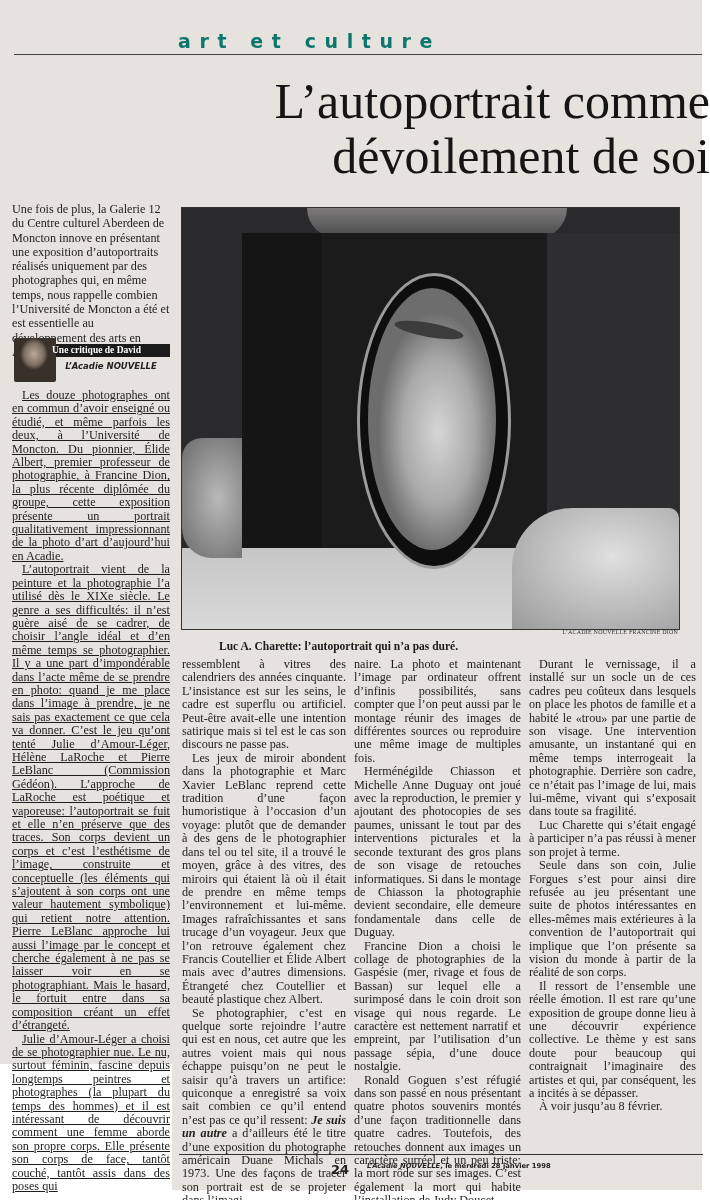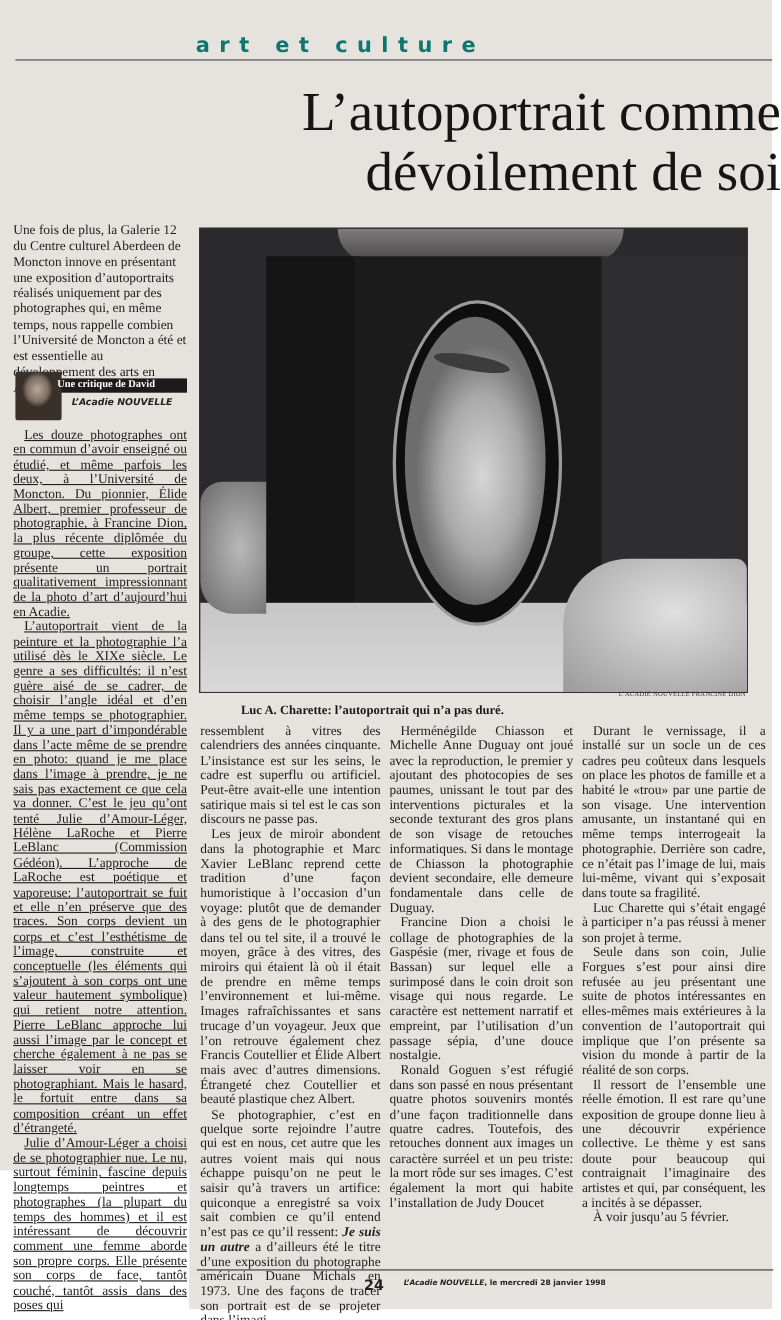--- a/index.html
+++ b/index.html
@@ -109,28 +109,29 @@
   <p>Julie d’Amour-Léger a choisi de se photographier nue. Le nu, surtout féminin, fascine depuis longtemps peintres et photographes (la plupart du temps des hommes) et il est intéressant de découvrir comment une femme aborde son propre corps. Elle présente son corps de face, tantôt couché, tantôt assis dans des poses qui</p>
 </div>
 
 <div class="col col2">
   <p class="cont">ressemblent à vitres des calendriers des années cinquante. L’insistance est sur les seins, le cadre est superflu ou artificiel. Peut-être avait-elle une intention satirique mais si tel est le cas son discours ne passe pas.</p>
   <p>Les jeux de miroir abondent dans la photographie et Marc Xavier LeBlanc reprend cette tradition d’une façon humoristique à l’occasion d’un voyage: plutôt que de demander à des gens de le photographier dans tel ou tel site, il a trouvé le moyen, grâce à des vitres, des miroirs qui étaient là où il était de prendre en même temps l’environnement et lui-même. Images rafraîchissantes et sans trucage d’un voyageur. Jeux que l’on retrouve également chez Francis Coutellier et Élide Albert mais avec d’autres dimensions. Étrangeté chez Coutellier et beauté plastique chez Albert.</p>
   <p><span>Se photographier, c’est en quelque sorte rejoindre l’autre qui est en nous, cet autre que les autres voient mais qui nous échappe puisqu’on ne peut le saisir qu’à travers un artifice: quiconque a enregistré sa voix sait combien ce qu’il entend n’est pas ce qu’il ressent:</span> <i style="font-weight:bold;">Je suis un autre</i> <span>a d’ailleurs été le titre d’une exposition du photographe américain Duane Michals en 1973. Une des façons de tracer son portrait est de se projeter dans l’imagi-</span></p>
 </div>
 
 <div class="col col3">
+  <p class="cont">naire. La photo et maintenant l’image par ordinateur offrent d’infinis possibilités, sans compter que l’on peut aussi par le montage réunir des images de différentes sources ou reproduire une même image de multiples fois.</p>
   <p>Herménégilde Chiasson et Michelle Anne Duguay ont joué avec la reproduction, le premier y ajoutant des photocopies de ses paumes, unissant le tout par des interventions picturales et la seconde texturant des gros plans de son visage de retouches informatiques. Si dans le montage de Chiasson la photographie devient secondaire, elle demeure fondamentale dans celle de Duguay.</p>
   <p>Francine Dion a choisi le collage de photographies de la Gaspésie (mer, rivage et fous de Bassan) sur lequel elle a surimposé dans le coin droit son visage qui nous regarde. Le caractère est nettement narratif et empreint, par l’utilisation d’un passage sépia, d’une douce nostalgie.</p>
   <p>Ronald Goguen s’est réfugié dans son passé en nous présentant quatre photos souvenirs montés d’une façon traditionnelle dans quatre cadres. Toutefois, des retouches donnent aux images un caractère surréel et un peu triste: la mort rôde sur ses images. C’est également la mort qui habite l’installation de Judy Doucet</p>
 </div>
 
 <div class="col col4">
   <p>Durant le vernissage, il a installé sur un socle un de ces cadres peu coûteux dans lesquels on place les photos de famille et a habité le «trou» par une partie de son visage. Une intervention amusante, un instantané qui en même temps interrogeait la photographie. Derrière son cadre, ce n’était pas l’image de lui, mais lui-même, vivant qui s’exposait dans toute sa fragilité.</p>
   <p>Luc Charette qui s’était engagé à participer n’a pas réussi à mener son projet à terme.</p>
   <p>Seule dans son coin, Julie Forgues s’est pour ainsi dire refusée au jeu présentant une suite de photos intéressantes en elles-mêmes mais extérieures à la convention de l’autoportrait qui implique que l’on présente sa vision du monde à partir de la réalité de son corps.</p>
   <p>Il ressort de l’ensemble une réelle émotion. Il est rare qu’une exposition de groupe donne lieu à une découvrir expérience collective. Le thème y est sans doute pour beaucoup qui contraignait l’imaginaire des artistes et qui, par conséquent, les a incités à se dépasser.</p>
-  <p>À voir jusqu’au 5 février.</p>
+  <p>À voir jusqu’au 8 février.</p>
 </div>
 
 <div class="bottom-rule"></div>
 <div class="folio">24</div>
 <div class="folio-paper"><i>L’Acadie NOUVELLE</i><span>, le mercredi 28 janvier 1998</span></div>
 
 </body></html>

